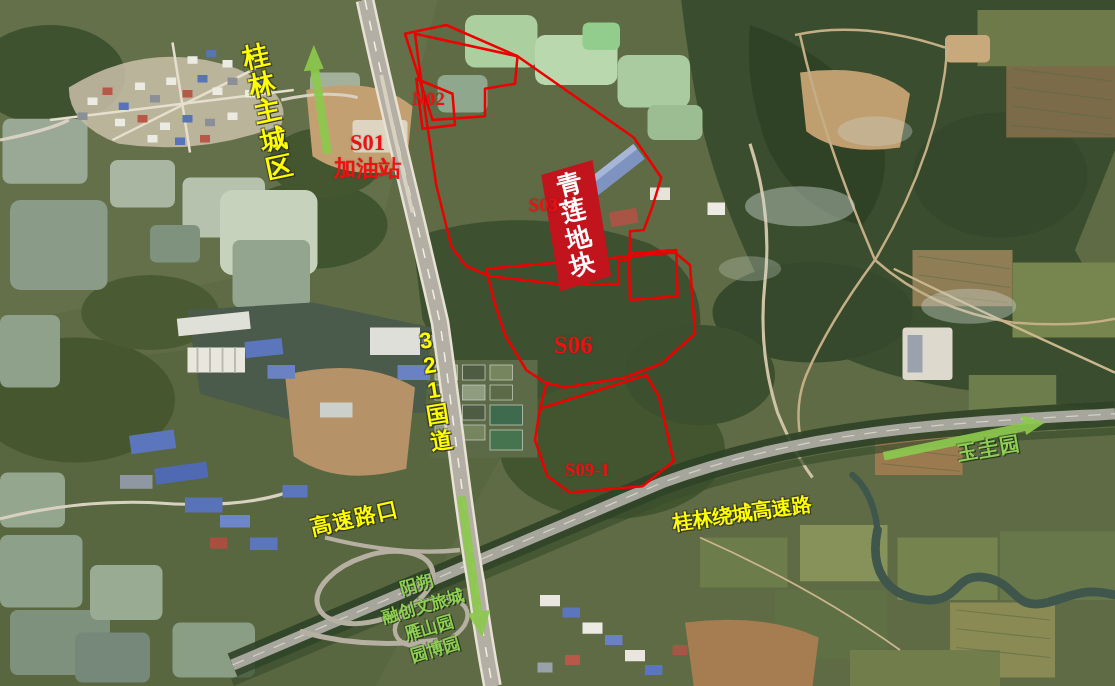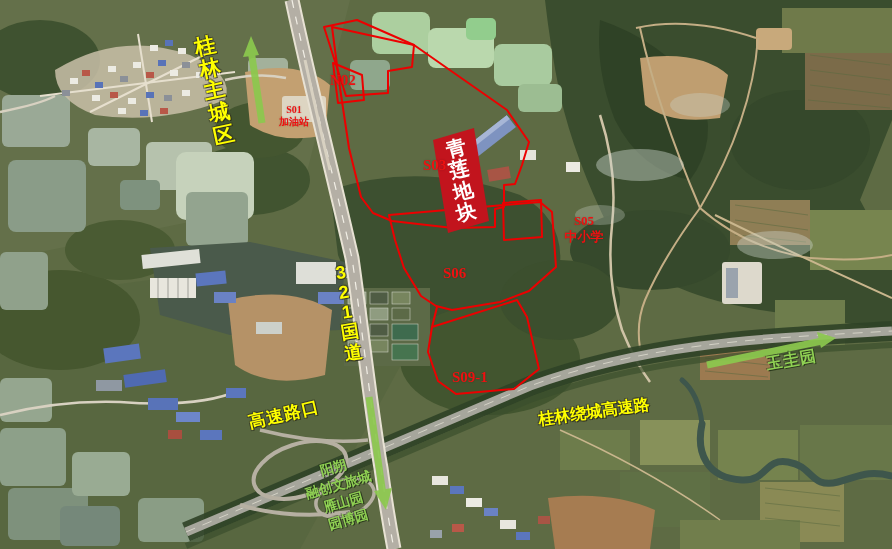--- a/index.html
+++ b/index.html
@@ -9,25 +9,25 @@
   #basemap{z-index:1;}
   #overlay{z-index:4;}
   .lbl{position:absolute;z-index:6;font-weight:bold;white-space:nowrap;line-height:1.15;}
   .y{color:#ffff00;text-shadow:1px 1px 0 rgba(45,45,28,.85),-1px -1px 0 rgba(45,45,28,.45),
      1px -1px 0 rgba(45,45,28,.45),-1px 1px 0 rgba(45,45,28,.45);}
   .g{color:#8fd053;text-shadow:1px 1px 0 rgba(28,42,18,.8),-1px -1px 0 rgba(28,42,18,.4);}
   .r{color:#ee1111;font-family:"Liberation Serif",serif;text-shadow:0 0 2px rgba(0,0,0,.2);margin-top:36px;}
   .vert{display:flex;flex-direction:column;align-items:center;}
   .ctr{text-align:center;}
   #city-direction{left:204px;top:34px;font-size:21px;line-height:1.08;transform:rotate(-12deg);}
-  #s01-label{left:258px;top:68px;width:72px;font-size:10px;line-height:1.15;}
+  #s01-label{left:258px;top:68px;width:72px;font-size:18px;line-height:1.15;}
   #n02-label{left:330px;top:36px;font-size:15px;}
   #s03-label{left:423px;top:121px;font-size:15px;font-family:Liberation Serif, serif;}
   #s05-label{left:552px;top:177px;width:64px;font-size:13px;line-height:1.2;}
-  #s06-label{left:443px;top:229px;font-size:15px;}
+  #s06-label{left:443px;top:229px;font-size:20px;}
   #s09-label{left:452px;top:333px;font-size:15px;}
   #g321-label{left:338px;top:262px;font-size:18px;line-height:1.12;transform:rotate(-9deg);}
   #exit-label{left:248px;top:405px;font-size:17px;letter-spacing:1px;transform:rotate(-13deg);}
   #ring-label{left:538px;top:403px;font-size:16px;transform:rotate(-8deg);}
   #ygy-label{left:766px;top:351px;font-size:16px;letter-spacing:1px;transform:rotate(-10deg);}
   #south-label{left:295px;top:458px;width:92px;font-size:13.5px;line-height:1.34;transform:rotate(-16deg);}
 </style>
 </head>
 <body>
 
@@ -291,24 +291,20 @@
 
   <div id="s01-label" class="lbl r ctr">
     <div>S01</div>
     <div>加油站</div>
   </div>
 
   <div id="n02-label" class="lbl r">N02</div>
 
   <div id="s03-label" class="lbl r">S03</div>
 
-  <div id="s05-label" class="lbl r ctr">
-    <div>S05</div>
-    <div>中小学</div>
-  </div>
 
   <div id="s06-label" class="lbl r">S06</div>
 
   <div id="s09-label" class="lbl r">S09-1</div>
 
   <div id="g321-label" class="lbl y vert">
     <span>3</span>
     <span>2</span>
     <span>1</span>
     <span>国</span>

